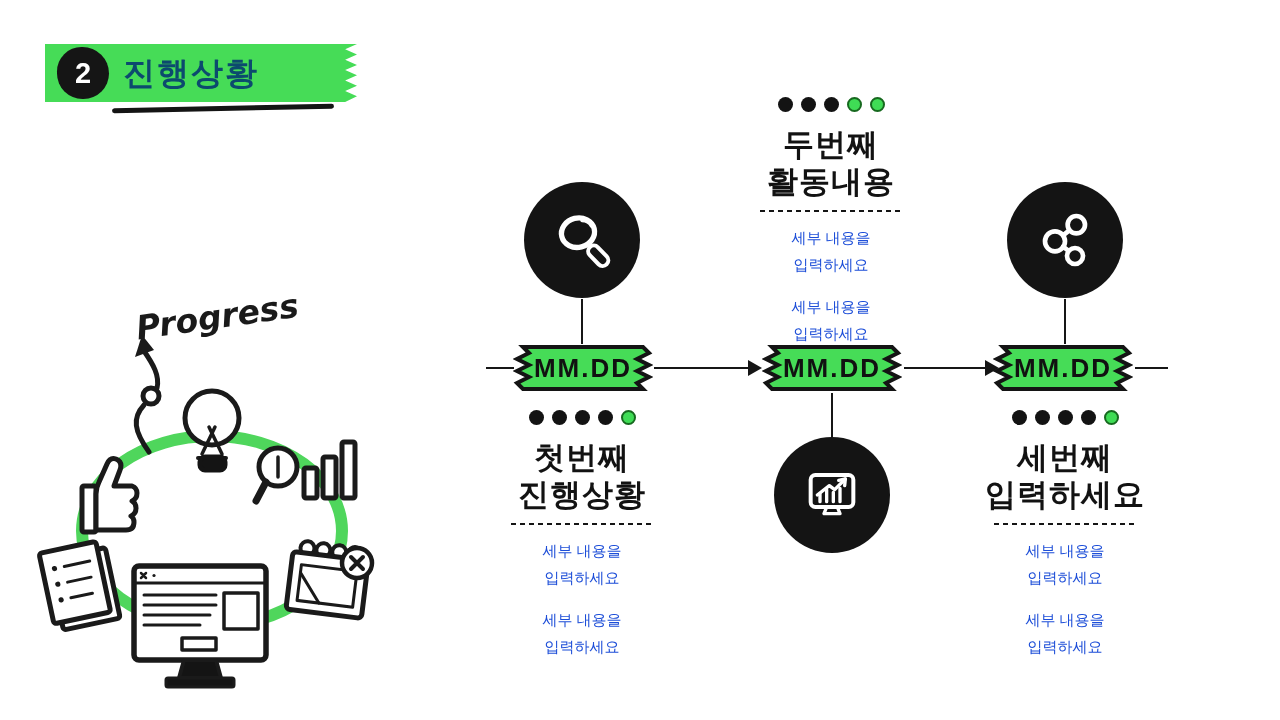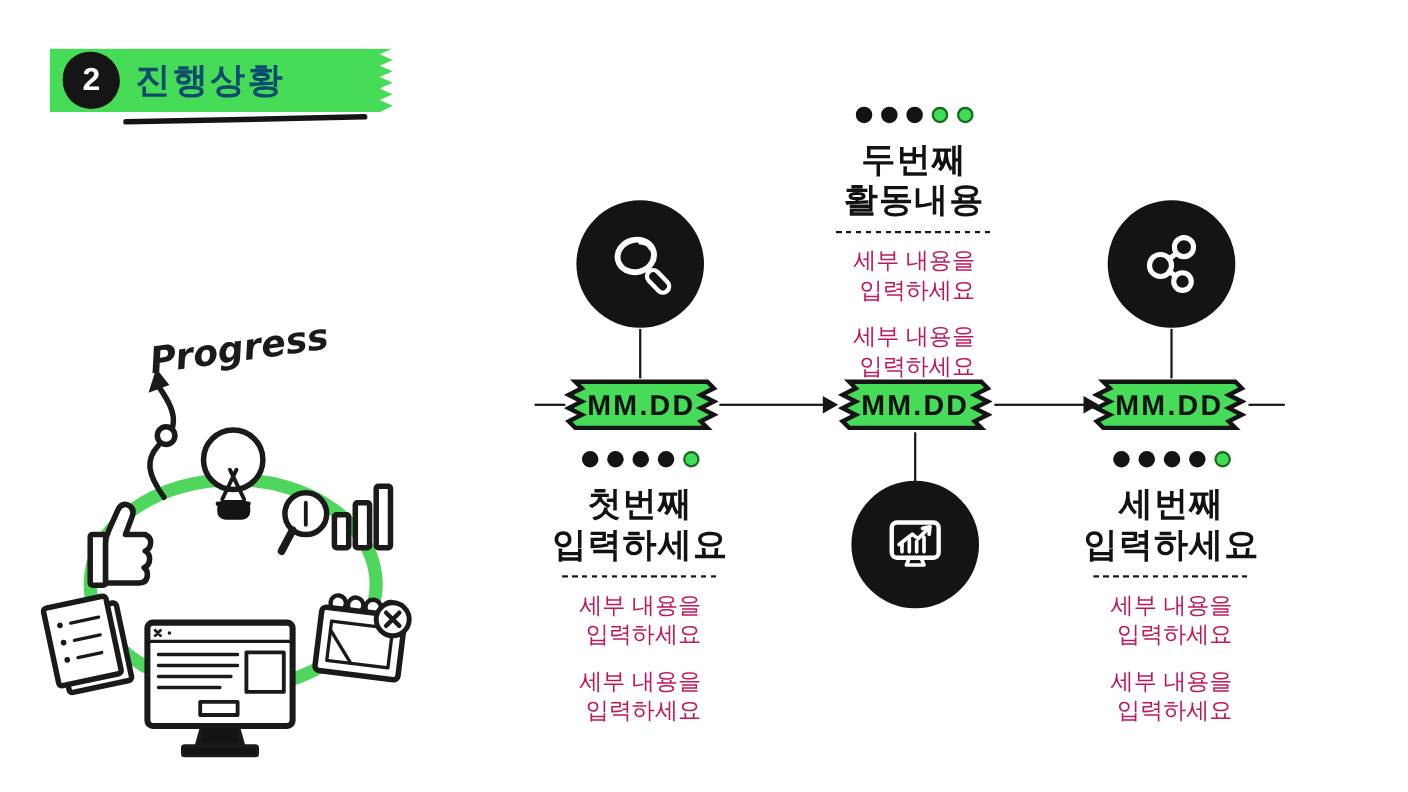--- a/index.html
+++ b/index.html
@@ -47,21 +47,21 @@
     font-size:26px;font-weight:bold;letter-spacing:2px;color:#111;
   }
   .mblock{width:190px;display:flex;flex-direction:column;align-items:center;text-align:center;}
   .dots{display:flex;gap:8px;height:16px;}
   .dot{width:15px;height:15px;border-radius:50%;box-sizing:border-box;}
   .dot.black{background:#131313;}
   .dot.green{background:#3fdc55;border:2px solid #17691f;}
   .mtitle{margin:13px 0 0 0;font-size:31px;font-weight:bold;line-height:37px;letter-spacing:1px;color:#121212;}
   .dash{width:142px;height:2px;margin-top:10px;
     background:repeating-linear-gradient(90deg,#151515 0 5px,transparent 5px 9px);}
-  .detail{margin:12px 0 0 0;font-size:21px;line-height:27px;color:#be185d;text-align:right;}
+  .detail{margin:12px 0 0 0;font-size:15px;line-height:27px;color:#1d4ed8;}
   .detail + .detail{margin-top:15px;}
 </style>
 </head>
 <body>
 
 <div class="abs tape">
   <div class="badge">
     <span>2</span>
   </div>
   <h1>진행상황</h1>
@@ -197,21 +197,21 @@
 
 <div class="abs mblock" style="left:487px;top:410px;">
   <div class="dots">
       <span class="dot black"></span>
       <span class="dot black"></span>
       <span class="dot black"></span>
       <span class="dot black"></span>
       <span class="dot green"></span>
     </div>
   <h2 class="mtitle pre">첫번째
-입력하세요</h2>
+진행상황</h2>
   <div class="dash"></div>
   <p class="detail pre">세부 내용을
 입력하세요</p>
   <p class="detail pre">세부 내용을
 입력하세요</p>
 </div>
 
 <div class="abs mblock" style="left:736px;top:97px;">
   <div class="dots">
       <span class="dot black"></span>

